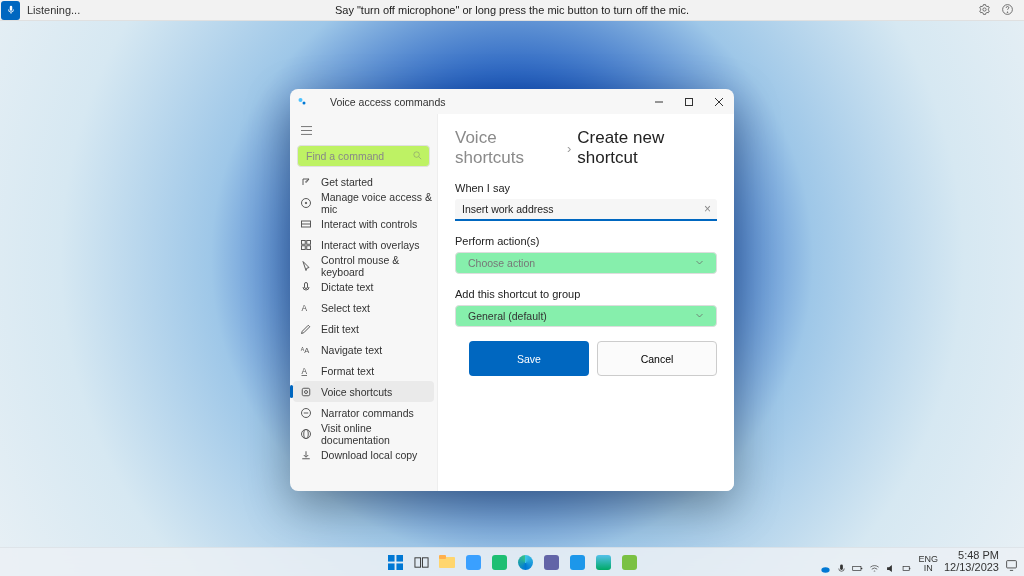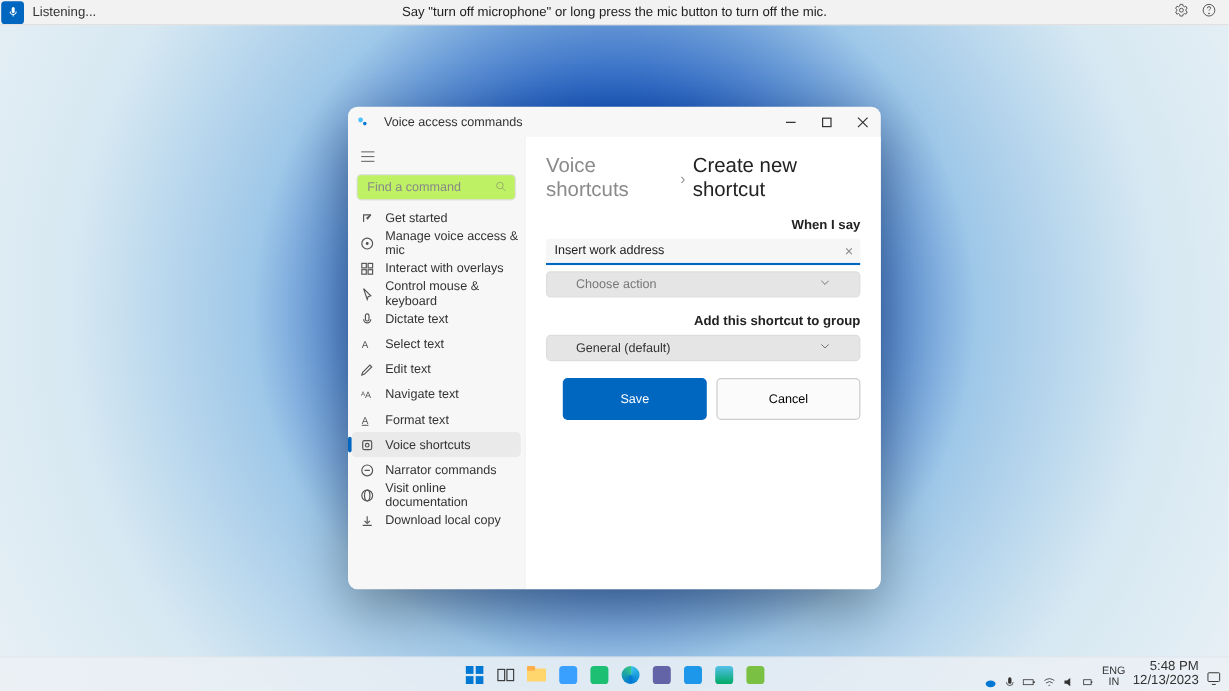--- a/index.html
+++ b/index.html
@@ -22,21 +22,21 @@
   .va-right svg { width:13px; height:13px; }
 
   
   .window {
     position:absolute; left:290px; top:89px; width:444px; height:402px;
     background:#f7f7f7; border-radius:8px; box-shadow:0 15px 45px rgba(0,0,0,0.35);
     display:flex; flex-direction:column; overflow:hidden;
   }
   .titlebar { height:25px; display:flex; align-items:center; font-size:10.5px; color:#333; padding-left:6px; }
   .titlebar-icon svg { width:12px; height:12px; vertical-align:middle; }
-  .titlebar-text { margin-left:12px; }
+  .titlebar-text { margin-left:22px; }
   .win-controls { margin-left:auto; display:flex; height:100%; }
   .win-btn { width:30px; display:flex; align-items:center; justify-content:center; font-size:10px; color:#333; }
 
   .body2 { flex:1; display:flex; }
   .sidebar { width:147px; display:flex; flex-direction:column; padding:4px 0; }
   .hamburger { width:28px; height:24px; display:flex; align-items:center; justify-content:center; margin-left:2px; }
   .hamburger svg { width:13px; height:11px; stroke:#555; }
   .search-wrap { margin:3px 7px 4px 7px; position:relative; }
   .search-wrap input {
     width:100%; height:22px; border:1px solid #e0e0e0; border-radius:4px; background:#bef264;
@@ -52,30 +52,30 @@
   .side-item.selected { background:#eaeaea; border-radius:4px; margin:0 3px; padding-left:7px; position:relative; }
   .side-item.selected::before { content:""; position:absolute; left:-3px; top:4px; bottom:4px; width:2.5px; background:#0067c0; border-radius:2px; }
   .side-icon { width:12px; height:12px; flex-shrink:0; display:flex; align-items:center; justify-content:center; }
   .side-icon svg { width:12px; height:12px; stroke:#555; fill:none; stroke-width:1.3; }
 
   .content { flex:1; background:#fff; border-left:1px solid #eee; padding:14px 17px 12px 17px; display:flex; flex-direction:column; }
   .crumb { font-size:17px; color:#222; font-weight:400; display:flex; align-items:center; gap:6px; }
   .crumb .light { color:#8a8a8a; font-weight:400;}
   .crumb .sep { color:#999; font-size:13px; }
 
-  .fld-label { font-size:11px; font-weight:700; color:#222; margin-top:14px;text-align:right; }
+  .fld-label { font-size:11px; font-weight:400; color:#222; margin-top:14px; }
   .text-in { position:relative; margin-top:5px; }
   .text-in input {
     width:100%; height:22px; border:none; border-bottom:2px solid #0067c0; background:#f6f6f6;
     font-size:10.5px; padding:0 22px 0 7px; color:#222; border-radius:3px 3px 0 0; outline:none;
   }
   .clear-x { position:absolute; right:6px; top:3px; font-size:12px; color:#888; }
 
-  .combo { margin-top:5px; height:22px; border:1px solid #ddd; border-radius:4px; background:#e5e5e5;
-    display:flex; align-items:center; padding:0 24px; font-size:10.5px; color:#666; justify-content:space-between; }
+  .combo { margin-top:5px; height:22px; border:1px solid #ddd; border-radius:4px; background:#86efac;
+    display:flex; align-items:center; padding:0 12px; font-size:10.5px; color:#666; justify-content:space-between; }
   .combo span.val { color:#777; }
   .combo.val2 span.val { color:#333; }
   .chev svg { width:9px; height:9px; stroke:#666; fill:none; }
 
   .btns { margin-top:14px; display:flex; gap:8px; justify-content:flex-end; }
   .btn { width:120px; height:35px; border-radius:4px; font-size:10.5px; display:flex; align-items:center; justify-content:center; border:1px solid #ccc; background:#fbfbfb; }
   .btn.primary { background:#0067c0; color:#fff; border:none; font-weight:500; }
 
   
   .taskbar {
@@ -178,20 +178,29 @@
               <svg viewBox="0 0 16 16">
                 <circle cx="8" cy="8" r="6"></circle>
                 <circle cx="8" cy="8" r="1" fill="#555"></circle>
               </svg>
             </span>
             <span>Manage voice access &amp; mic</span>
           </div>
           <div class="side-item">
             <span class="side-icon">
               <svg viewBox="0 0 16 16">
+                <rect x="2" y="4" width="12" height="8"></rect>
+                <line x1="2" y1="8" x2="14" y2="8"></line>
+              </svg>
+            </span>
+            <span>Interact with controls</span>
+          </div>
+          <div class="side-item">
+            <span class="side-icon">
+              <svg viewBox="0 0 16 16">
                 <rect x="2" y="2" width="5" height="5"></rect>
                 <rect x="9" y="2" width="5" height="5"></rect>
                 <rect x="2" y="9" width="5" height="5"></rect>
                 <rect x="9" y="9" width="5" height="5"></rect>
               </svg>
             </span>
             <span>Interact with overlays</span>
           </div>
           <div class="side-item">
             <span class="side-icon">
@@ -288,20 +297,21 @@
         <span class="sep">›</span>
         <span>Create new shortcut</span>
       </div>
 
       <div class="fld-label">When I say</div>
       <div class="text-in">
         <input value="Insert work address" style="">
         <span class="clear-x">×</span>
       </div>
 
+      <div class="fld-label">Perform action(s)</div>
       <div class="combo">
         <span class="val">Choose action</span>
         <span class="chev"><svg viewBox="0 0 12 12">
               <polyline points="2,4 6,8 10,4"></polyline>
             </svg></span>
       </div>
 
       <div class="fld-label">Add this shortcut to group</div>
       <div class="combo val2">
         <span class="val">General (default)</span>

